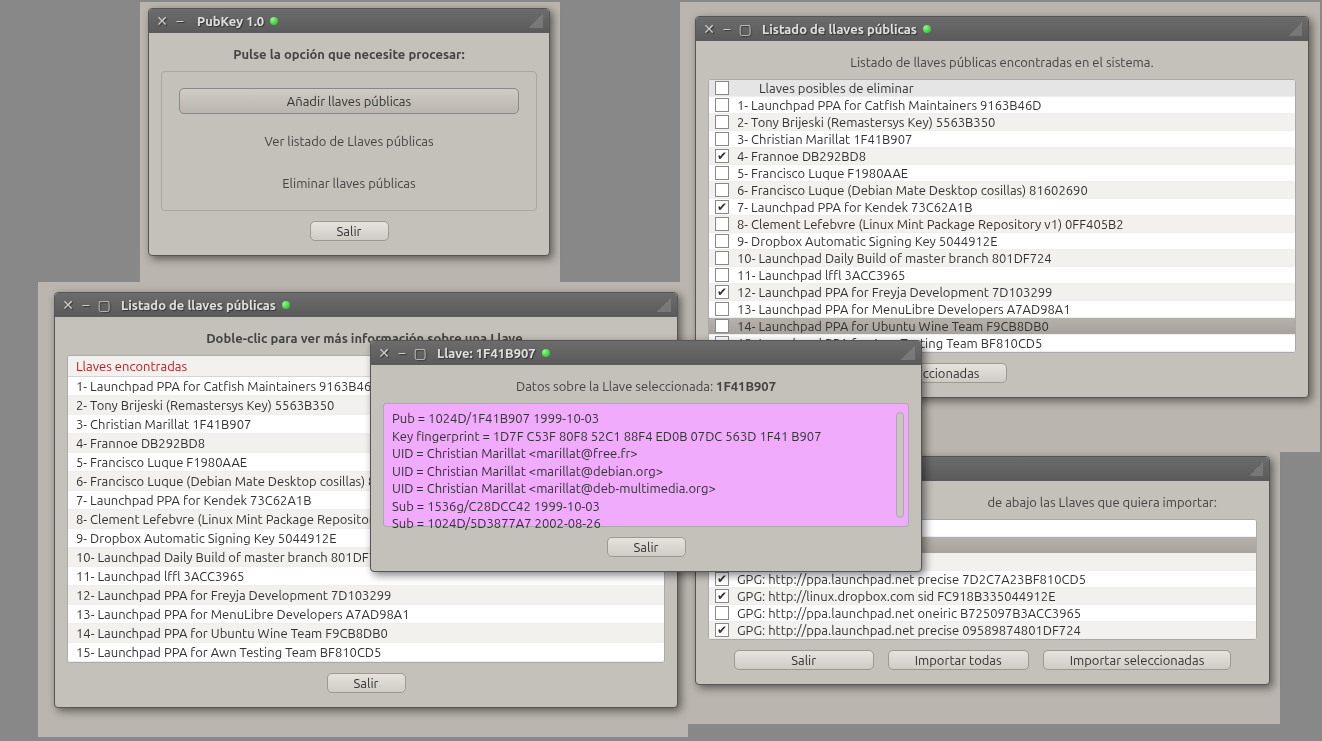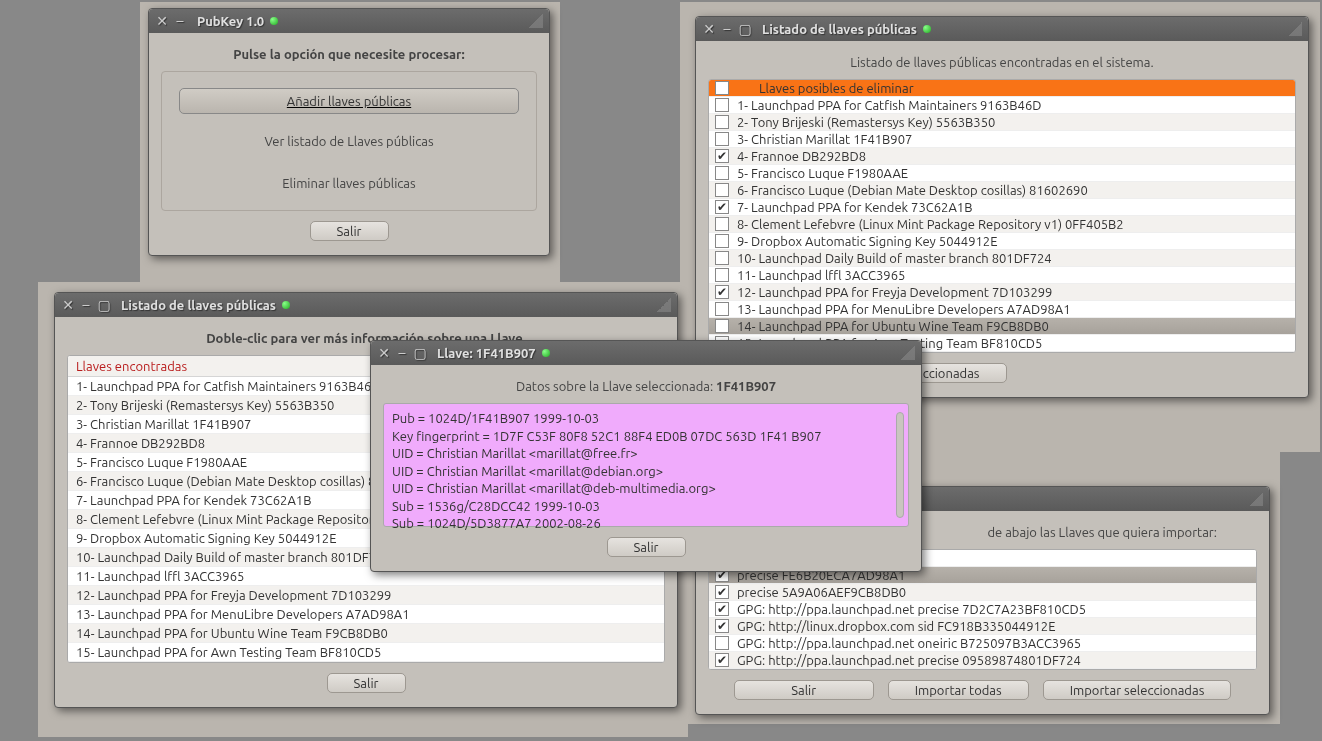--- a/index.html
+++ b/index.html
@@ -51,21 +51,21 @@
   width:14px;height:14px;
   background: linear-gradient(135deg, transparent 50%, #888 50%);
   opacity:.6;
 }
 .content { padding: 8px 12px; }
 .centered-label {
   text-align:center; color:#444; font-size:13px;
   margin: 6px 0 10px;
 }
 .big-btn-slot {
-  display:flex; justify-content:center; margin:6px 11px;text-decoration:underline;
+  display:flex; justify-content:center; margin:6px 11px;
 }
 .btn {
   background: linear-gradient(#e6e3df,#cfcbc5);
   border:1px solid #9d9891;
   border-radius:5px;
   padding: 5px 20px;
   min-width:70px;
   color:#333;
   font-size:13px;
   text-align:center;
@@ -166,21 +166,21 @@
       <span class="ctrl">▢</span>
     </span>
     <span class="ttl">Listado de llaves públicas</span>
     <span class="dot"></span>
     <span class="spacer"></span>
     <span class="resize"></span>
   </div>
   <div class="content">
     <div class="centered-label">Listado de llaves públicas encontradas en el sistema.</div>
     <div class="list-frame">
-      <div class="chk-row" style="background:#f97316;gap:30px;">
+      <div class="chk-row" style="background:#e5e5e5;gap:30px;">
         <span class="chk"></span>
         <span style="font-weight:normal">Llaves posibles de eliminar</span>
       </div>
       <div id="delete-rows">
           <div class="chk-row">
             <span class="chk"></span>
             <span>1-  Launchpad PPA for Catfish Maintainers 9163B46D</span>
           </div>
           <div class="chk-row alt">
             <span class="chk"></span>
@@ -240,21 +240,21 @@
           </div>
         </div>
     </div>
     <div class="footer-btns" style="justify-content:flex-start; padding-left:20px; gap:14px;">
       <div class="btn tall" style="min-width:80px">Salir</div>
       <div class="btn tall">Eliminar seleccionadas</div>
     </div>
   </div>
 </div>
 
-<div class="window" style="left:695px; top:486px; width:575px;">
+<div class="window" style="left:695px; top:456px; width:575px;">
   <div class="titlebar">
     <span class="ctrls">
       <span class="ctrl">✕</span>
       <span class="ctrl">–</span>
       <span class="ctrl">▢</span>
     </span>
     <span class="dot"></span>
     <span class="spacer"></span>
     <span class="resize"></span>
   </div>

